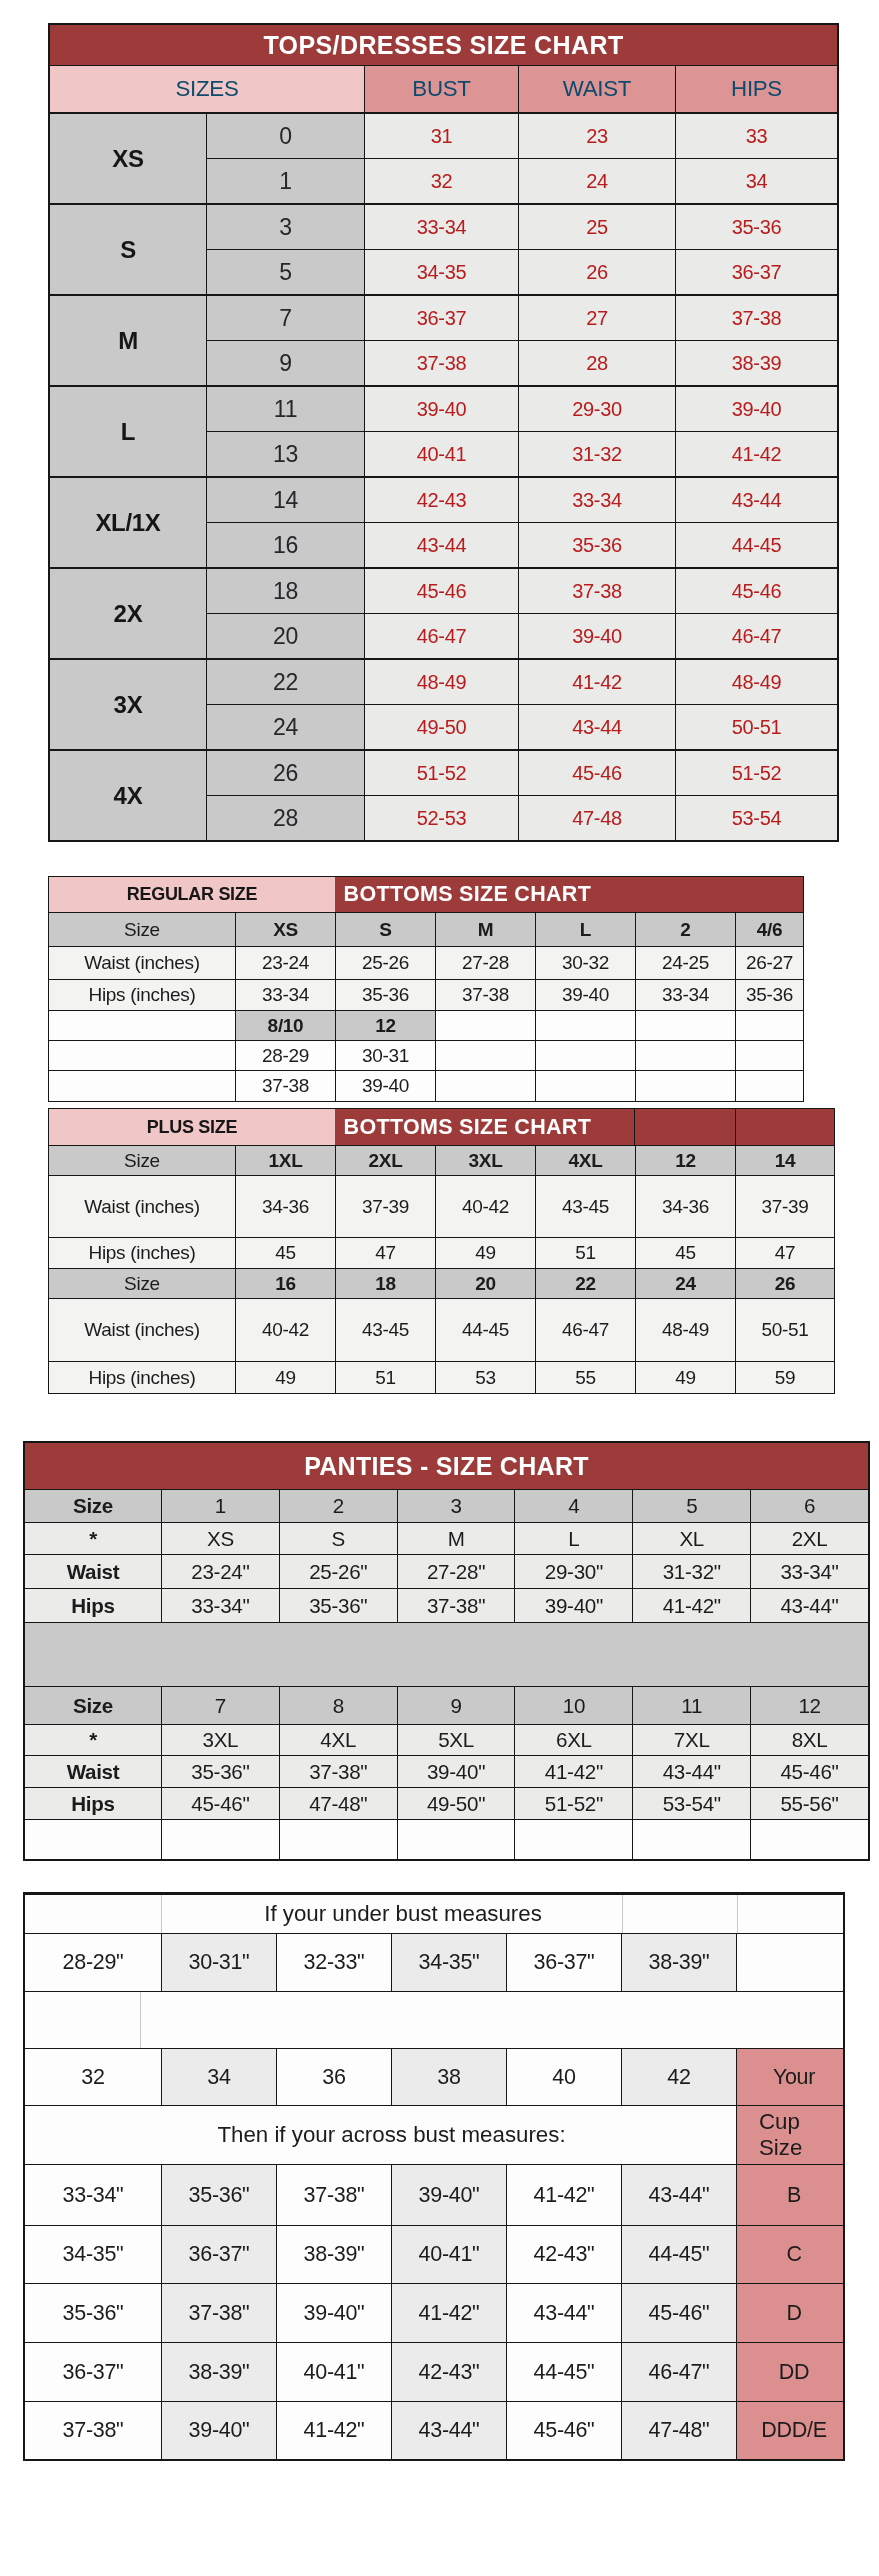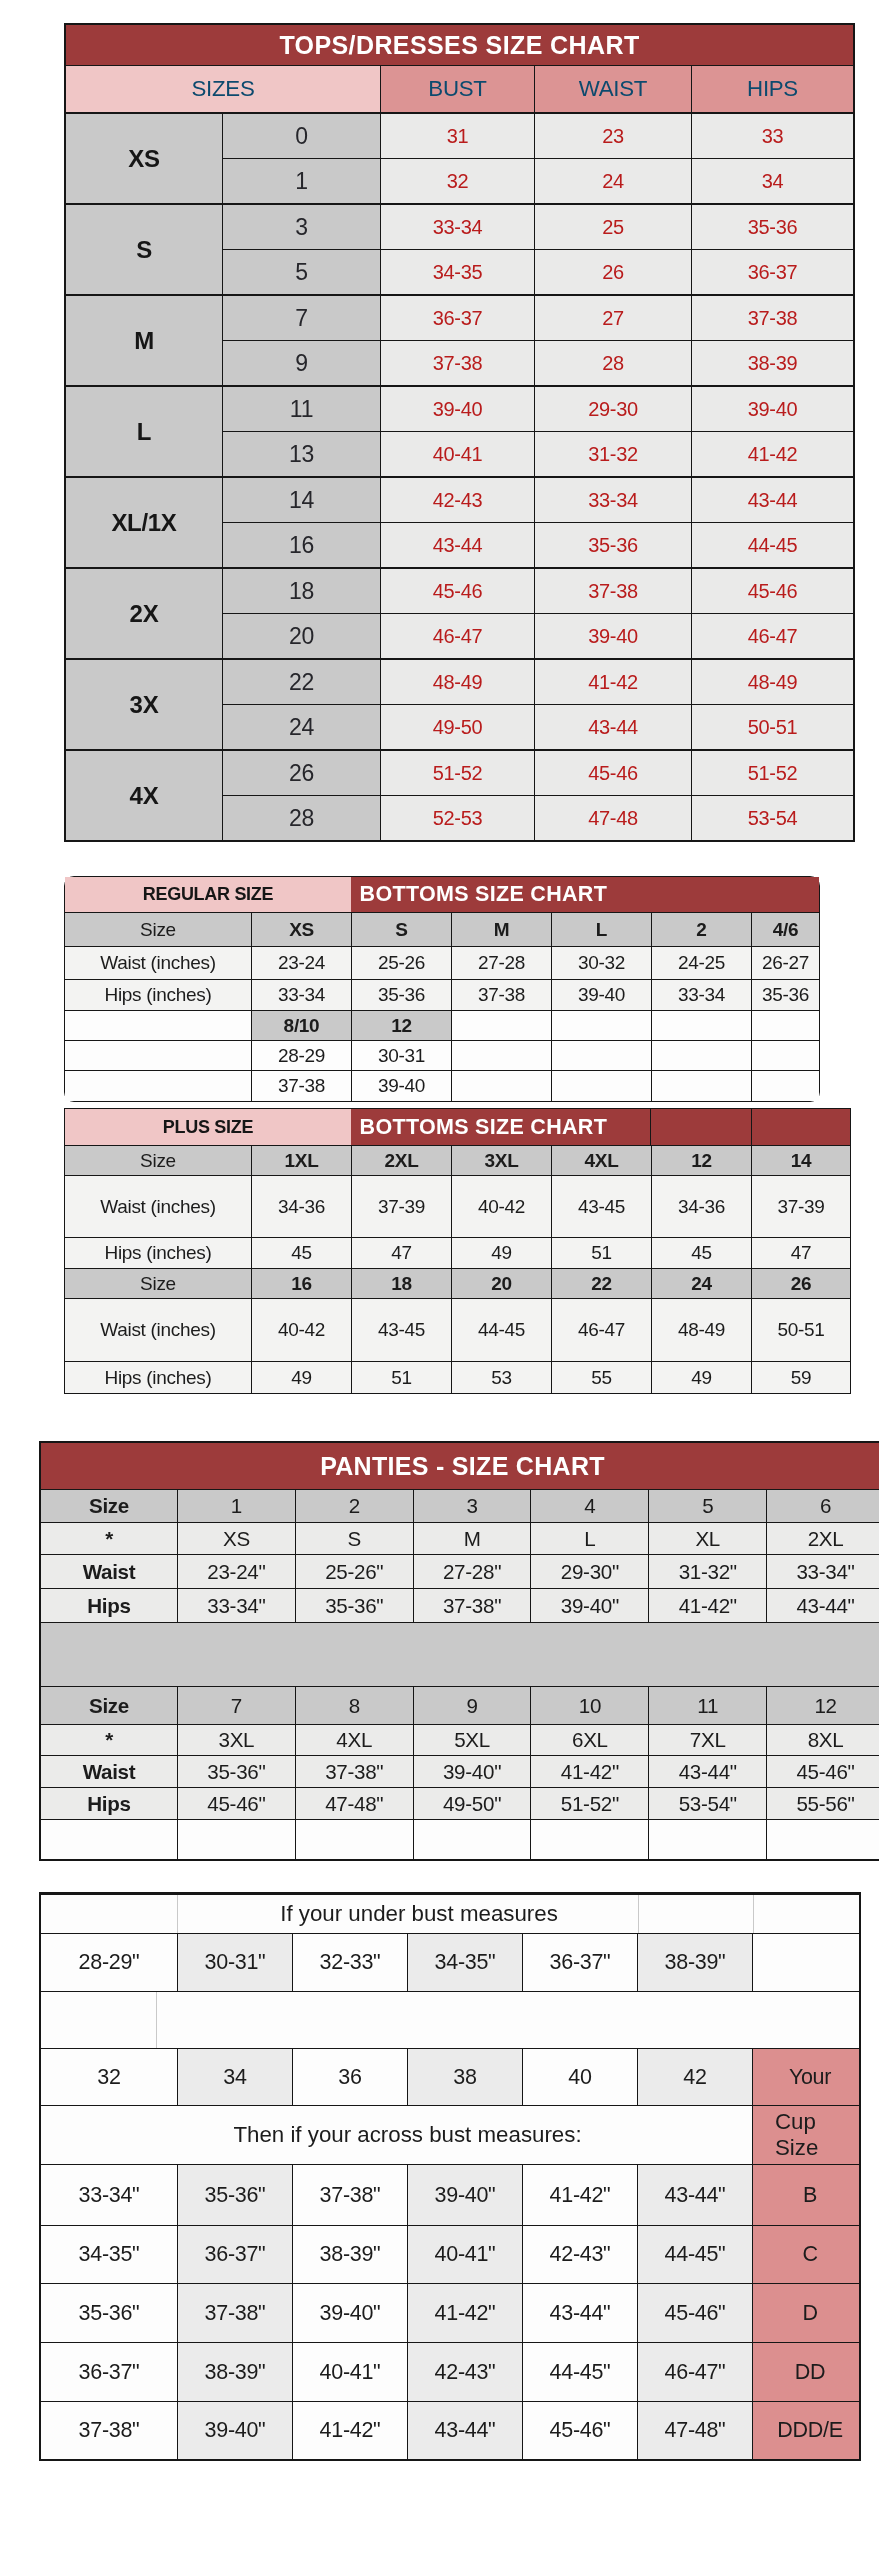--- a/index.html
+++ b/index.html
@@ -1,17 +1,17 @@
 <!DOCTYPE html>
 <html style="font-size:13.7px"><head>
 <meta charset="utf-8">
 <style>
   html,body{margin:0;padding:0;}
   body{width:880px;height:2576px;background:#ffffff;font-family:"Liberation Sans",sans-serif;position:relative;color:#1c1c1c;}
-  .tbl{position:absolute;box-sizing:border-box;border:2.6px solid #161616;background:#fdfdfd;margin-left:16px;}
+  .tbl{position:absolute;box-sizing:border-box;border:2.6px solid #161616;background:#fdfdfd;}
   .cell{display:flex;align-items:center;justify-content:center;box-sizing:border-box;letter-spacing:-0.3px;}
 
   
   #tops{left:48px;top:23px;width:791px;}
   .tops-title{height:40px;background:#9d3b3b;color:#fff;font-weight:bold;font-size:25px;display:flex;align-items:center;justify-content:center;letter-spacing:0.4px;}
   .tops-head{display:flex;border-top:1.7px solid #161616;height:46px;}
   .tops-head .cell{font-size:22.3px;color:#0c4a6e;}
   .h-sizes{width:314px;background:#f0c6c6;}
   .h-bust{width:154px;background:#dc9494;border-left:1.7px solid #161616;}
   .h-waist{width:157px;background:#dc9494;border-left:1.7px solid #161616;}
@@ -20,21 +20,21 @@
   .t-glabel{width:156px;background:#c9c9c9;font-weight:bold;font-size:24px;color:#161616;}
   .t-rows{flex:1;display:flex;flex-direction:column;}
   .t-row{display:flex;height:44px;}
   .t-row + .t-row{border-top:1.7px solid #161616;}
   .t-num{width:158px;background:#c9c9c9;border-left:1.7px solid #161616;font-size:23px;color:#26262b;}
   .t-val{border-left:1.7px solid #161616;background:#eaeae9;font-size:20px;color:#b91c1c;}
   .v-bust{width:154px;} .v-waist{width:157px;} .v-hips{flex:1;}
 
   
   .b-tbl{border-width:1.7px;}
-  #breg{left:48px;top:876px;width:756px;border-radius:10px;}
+  #breg{left:48px;top:876px;width:756px;}
   #bplus{left:48px;top:1108px;width:787px;}
   .b-head{display:flex;}
   .b-badge{width:286px;background:#f0c6c6;font-weight:bold;font-size:18px;color:#161616;}
   .b-title{flex:1;background:#9d3b3b;color:#fff;font-weight:bold;font-size:21.5px;justify-content:flex-start;padding-left:8.6px;letter-spacing:0.3px;}
   .b-title-partial{width:299px;background:#9d3b3b;color:#fff;font-weight:bold;font-size:21.5px;justify-content:flex-start;padding-left:8.6px;letter-spacing:0.3px;}
   .b-redempty{width:100px;background:#9d3b3b;border-left:1.7px solid #161616;}
   .b-redempty.last{flex:1;}
   .b-row{display:flex;border-top:1.7px solid #161616;}
   .b-label{width:186px;font-size:19px;background:#fdfdfd;}
   .b-val{width:100px;border-left:1.7px solid #161616;font-size:19px;background:#fdfdfd;}

